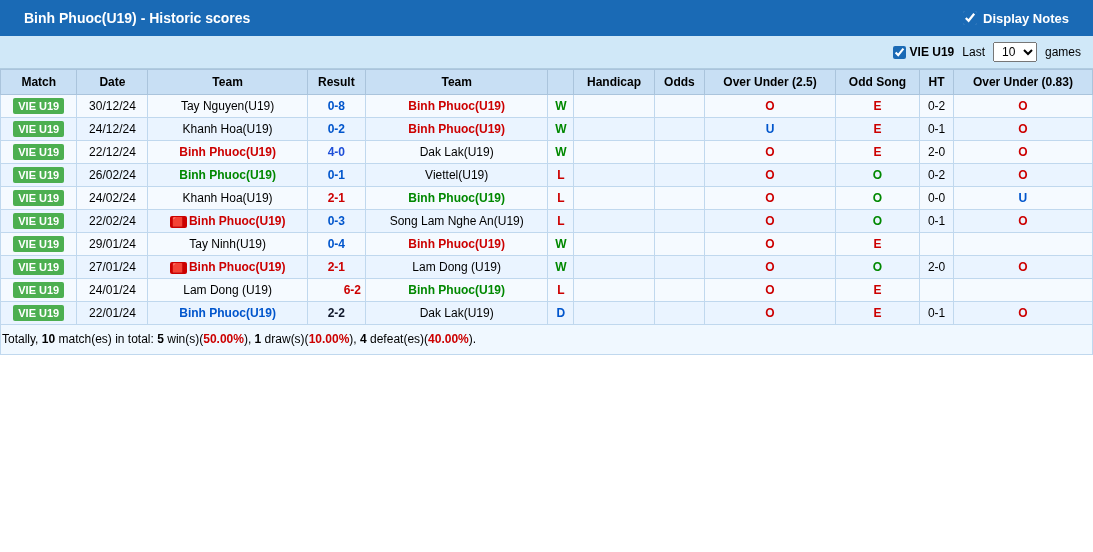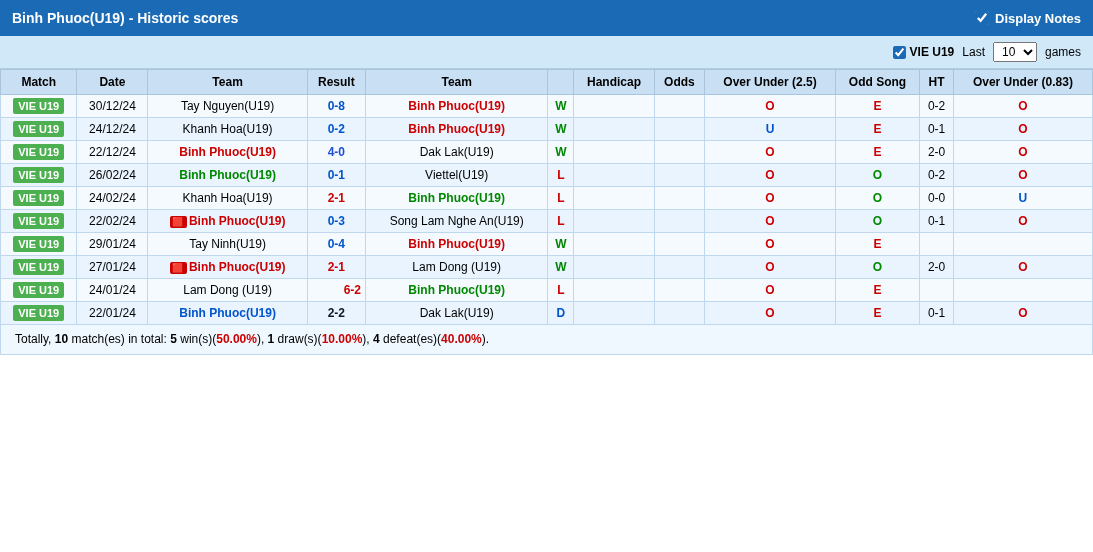--- a/index.html
+++ b/index.html
@@ -3,21 +3,21 @@
   <meta charset="utf-8">
   <style>
     * { box-sizing: border-box; margin: 0; padding: 0; }
     body { font-family: Arial, sans-serif; font-size: 12px; background: #fff; width: 1093px; }
 
     .header {
       background: #1a6ab5;
       color: #fff;
       font-weight: bold;
       font-size: 14px;
-      padding: 10px 12px;
+      padding: 10px 24px;
       display: flex;
       align-items: center;
       justify-content: space-between;
     }
     .display-notes {
       display: flex;
       align-items: center;
       gap: 6px;
       font-size: 13px;
     }
@@ -83,21 +83,21 @@
       padding: 1px 3px;
       border-radius: 2px;
       margin-right: 2px;
       font-weight: bold;
     }
 
     .footer {
       background: #f0f8ff;
       border: 1px solid #c0d8ee;
       border-top: none;
-      padding: 5px 14px;
+      padding: 5px 1px;
       font-size: 12px;
       line-height: 1.6;
     }
     .footer p { margin: 0; }
   </style>
 </head>
 <body>
 
 <div class="header">
   <span>Binh Phuoc(U19) - Historic scores</span>

